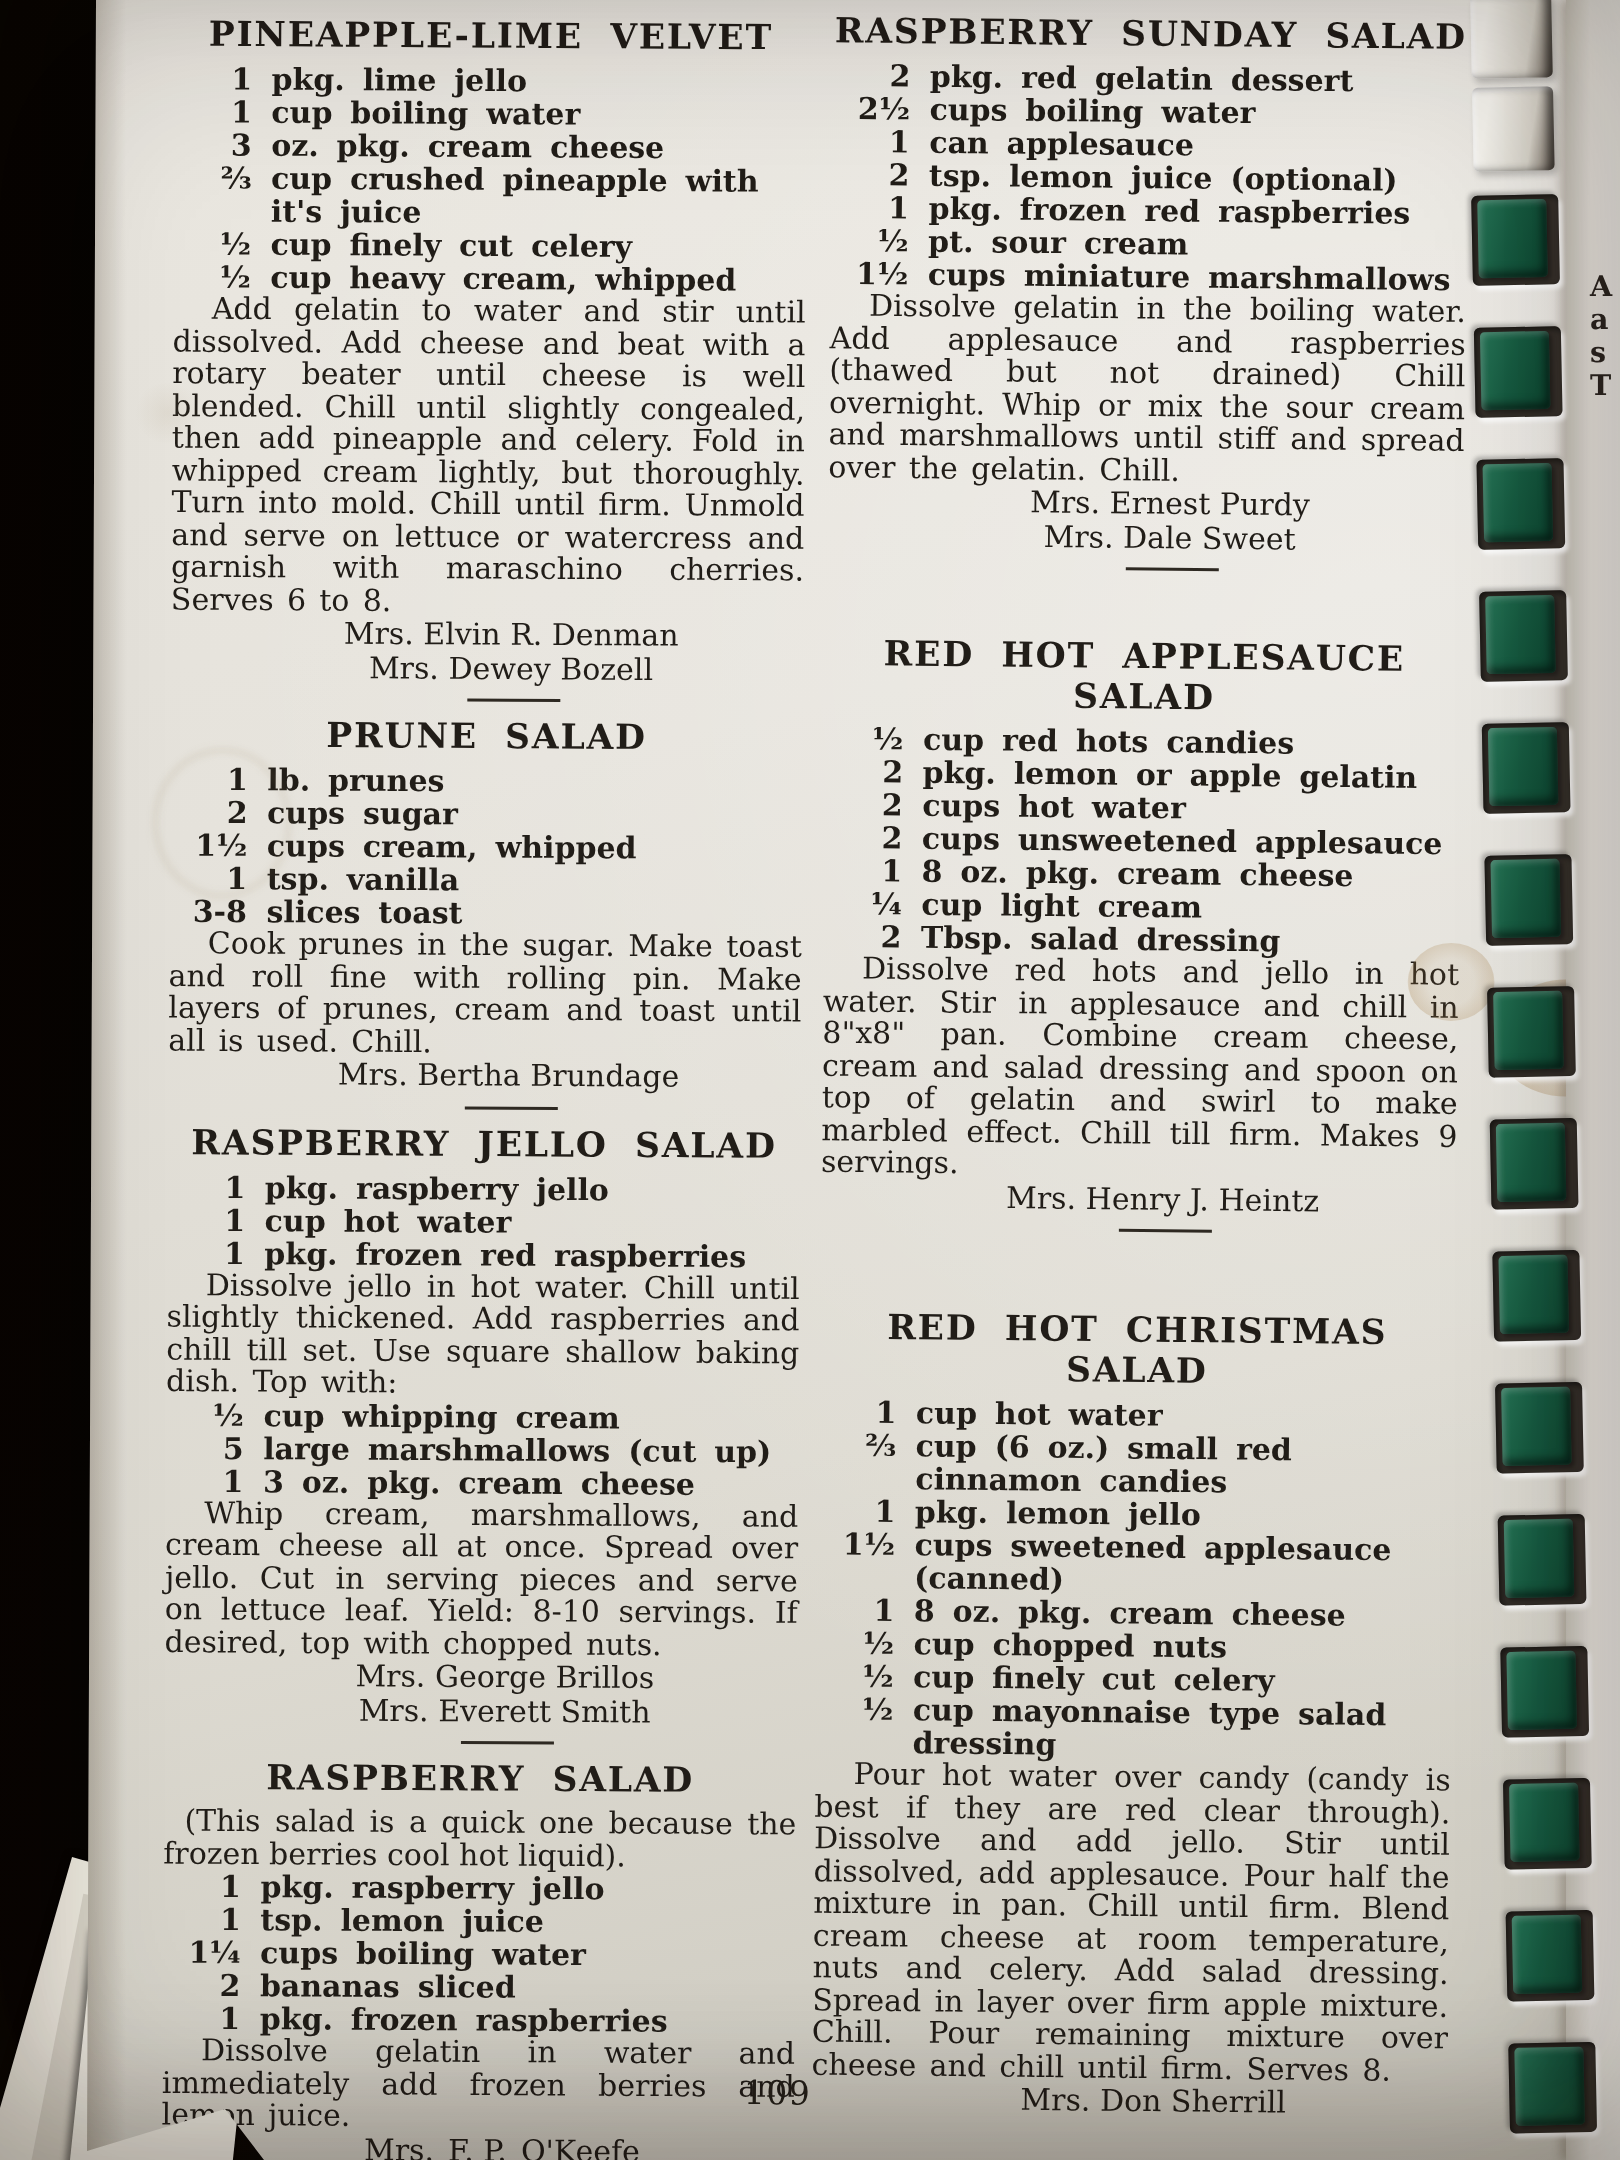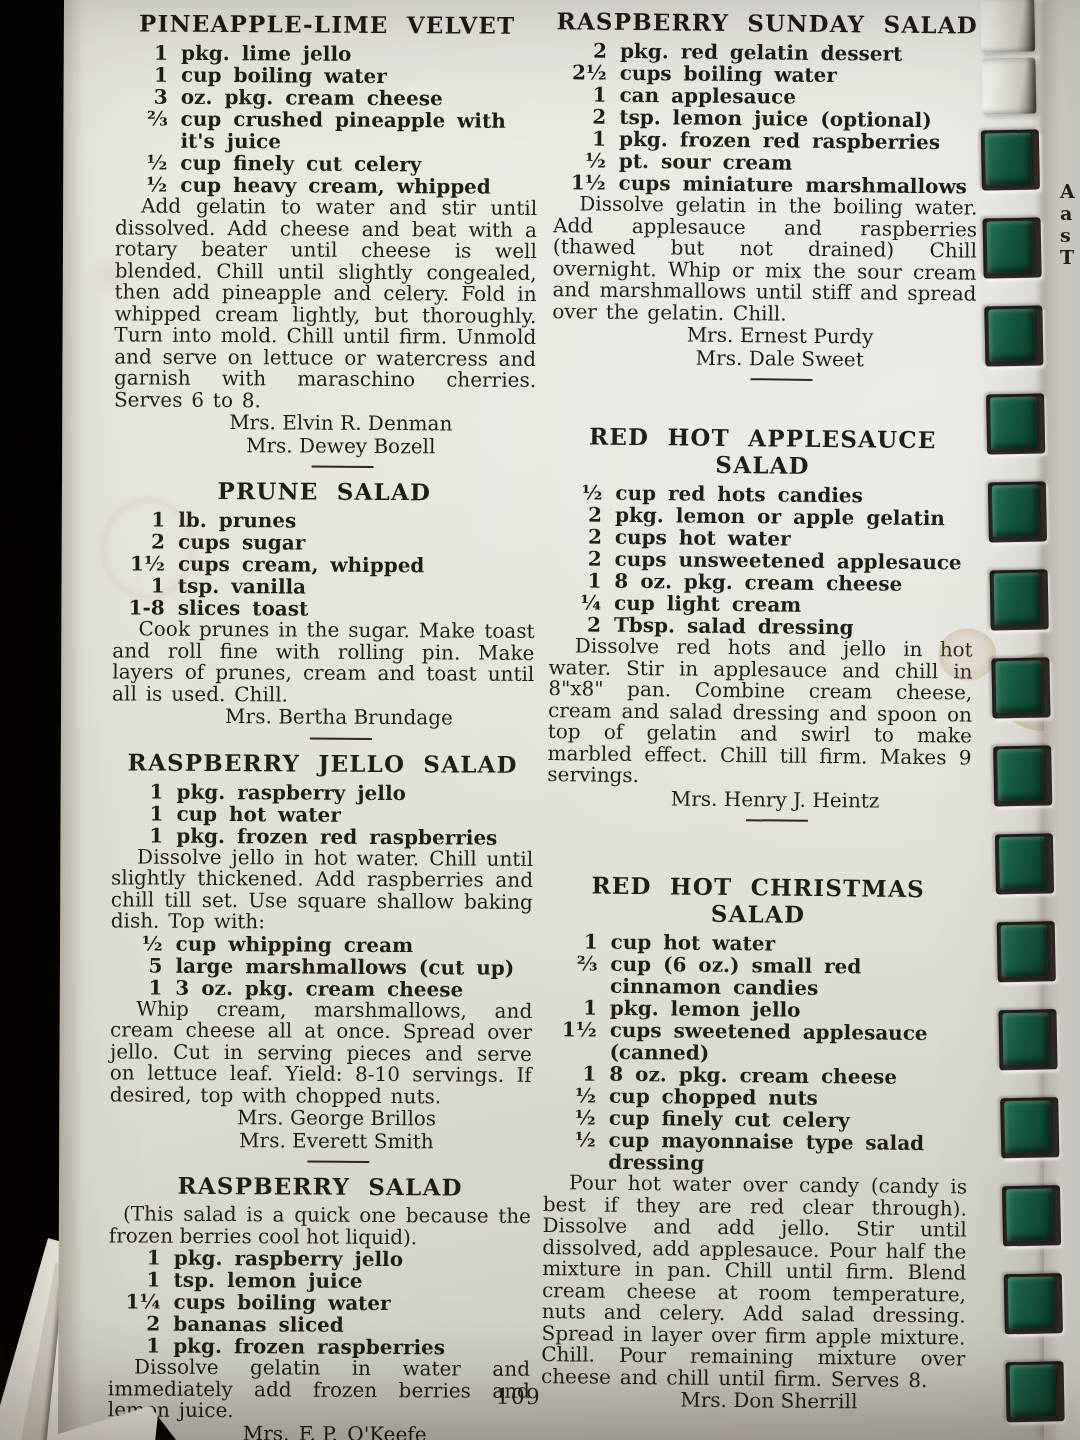--- a/index.html
+++ b/index.html
@@ -137,21 +137,21 @@
             </div>
             <div class="ing-row">
               <span class="ing-qty">1½</span>
               <span class="ing-text">cups cream, whipped</span>
             </div>
             <div class="ing-row">
               <span class="ing-qty">1</span>
               <span class="ing-text">tsp. vanilla</span>
             </div>
             <div class="ing-row">
-              <span class="ing-qty">1-8</span>
+              <span class="ing-qty">3-8</span>
               <span class="ing-text">slices toast</span>
             </div>
             <p class="para">Cook prunes in the sugar. Make toast and roll fine with rolling pin. Make layers of prunes, cream and toast until all is used. Chill.</p>
             <div class="attr">Mrs. Bertha Brundage</div>
             <div class="sep"></div>
           </div>
           <div class="recipe">
             <h2 class="recipe-title">RASPBERRY JELLO SALAD</h2>
             <div class="ing-row">
               <span class="ing-qty">1</span>

